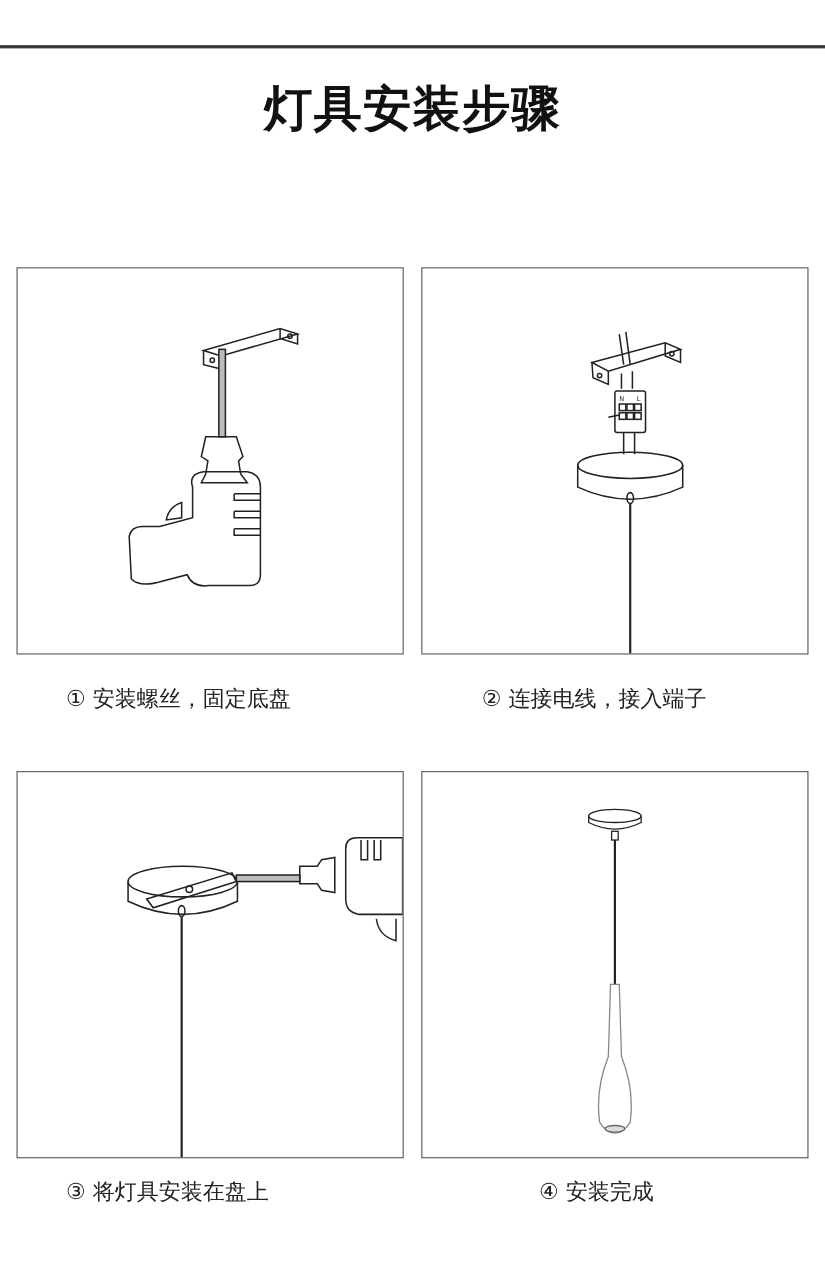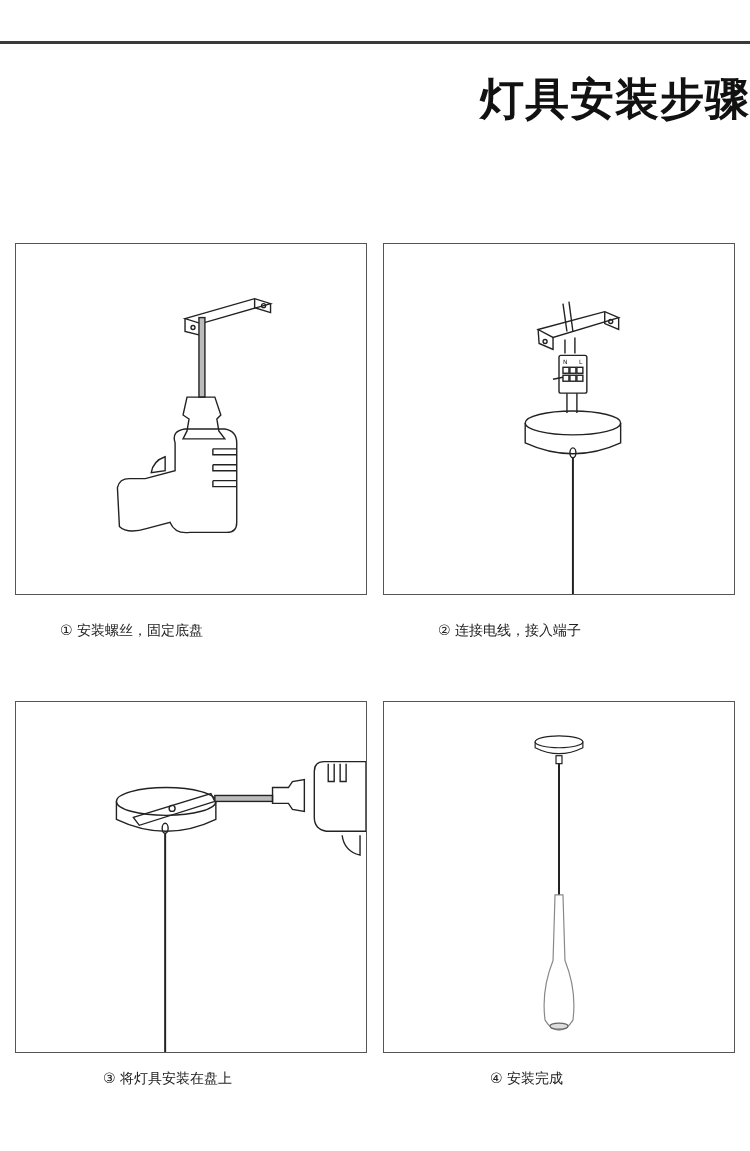--- a/index.html
+++ b/index.html
@@ -1,30 +1,30 @@
 <!DOCTYPE html>
 <html><head>
 <meta charset="utf-8">
 <style>
   html, body { margin: 0; padding: 0; background: #ffffff; }
   body { width: 750px; height: 1151px; position: relative; overflow: hidden;
          font-family: "DejaVu Sans", sans-serif; color: #222; }
   .top-rule { position: absolute; left: 0; top: 41px; width: 750px; height: 3px; background: #3a3a3a; }
-  .title { position: absolute; left: 0; top: 70px; width: 750px; text-align: right;
+  .title { position: absolute; left: 0; top: 70px; width: 750px; text-align: center;
            font-size: 44px; font-weight: bold; color: #111; letter-spacing: 1px; }
   .panel { position: absolute; border: 1px solid #555; background: #fff; box-sizing: border-box; }
   .panel svg { position: absolute; left: 0; top: 0; width: 100%; height: 100%; }
-  .caption { position: absolute; font-size: 14px; color: #222; white-space: nowrap; }
+  .caption { position: absolute; font-size: 20px; color: #222; white-space: nowrap; }
   #p1 { left: 15px; top: 243px; width: 352px; height: 352px; }
   #p2 { left: 383px; top: 243px; width: 352px; height: 352px; }
   #p3 { left: 15px; top: 701px; width: 352px; height: 352px; }
   #p4 { left: 383px; top: 701px; width: 352px; height: 352px; }
   #c1 { left: 60px; top: 622px; }
   #c2 { left: 438px; top: 622px; }
-  #c3 { left: 60px; top: 1070px; margin-left: 43px; }
+  #c3 { left: 60px; top: 1070px; }
   #c4 { left: 490px; top: 1070px; text-align: right; }
 </style>
 </head>
 <body>
 
 <div class="top-rule"></div>
 <div class="title">灯具安装步骤</div>
 
 <div class="panel" id="p1">
   <svg viewBox="0 0 352 352" fill="none" stroke="#222" stroke-width="1.4">

